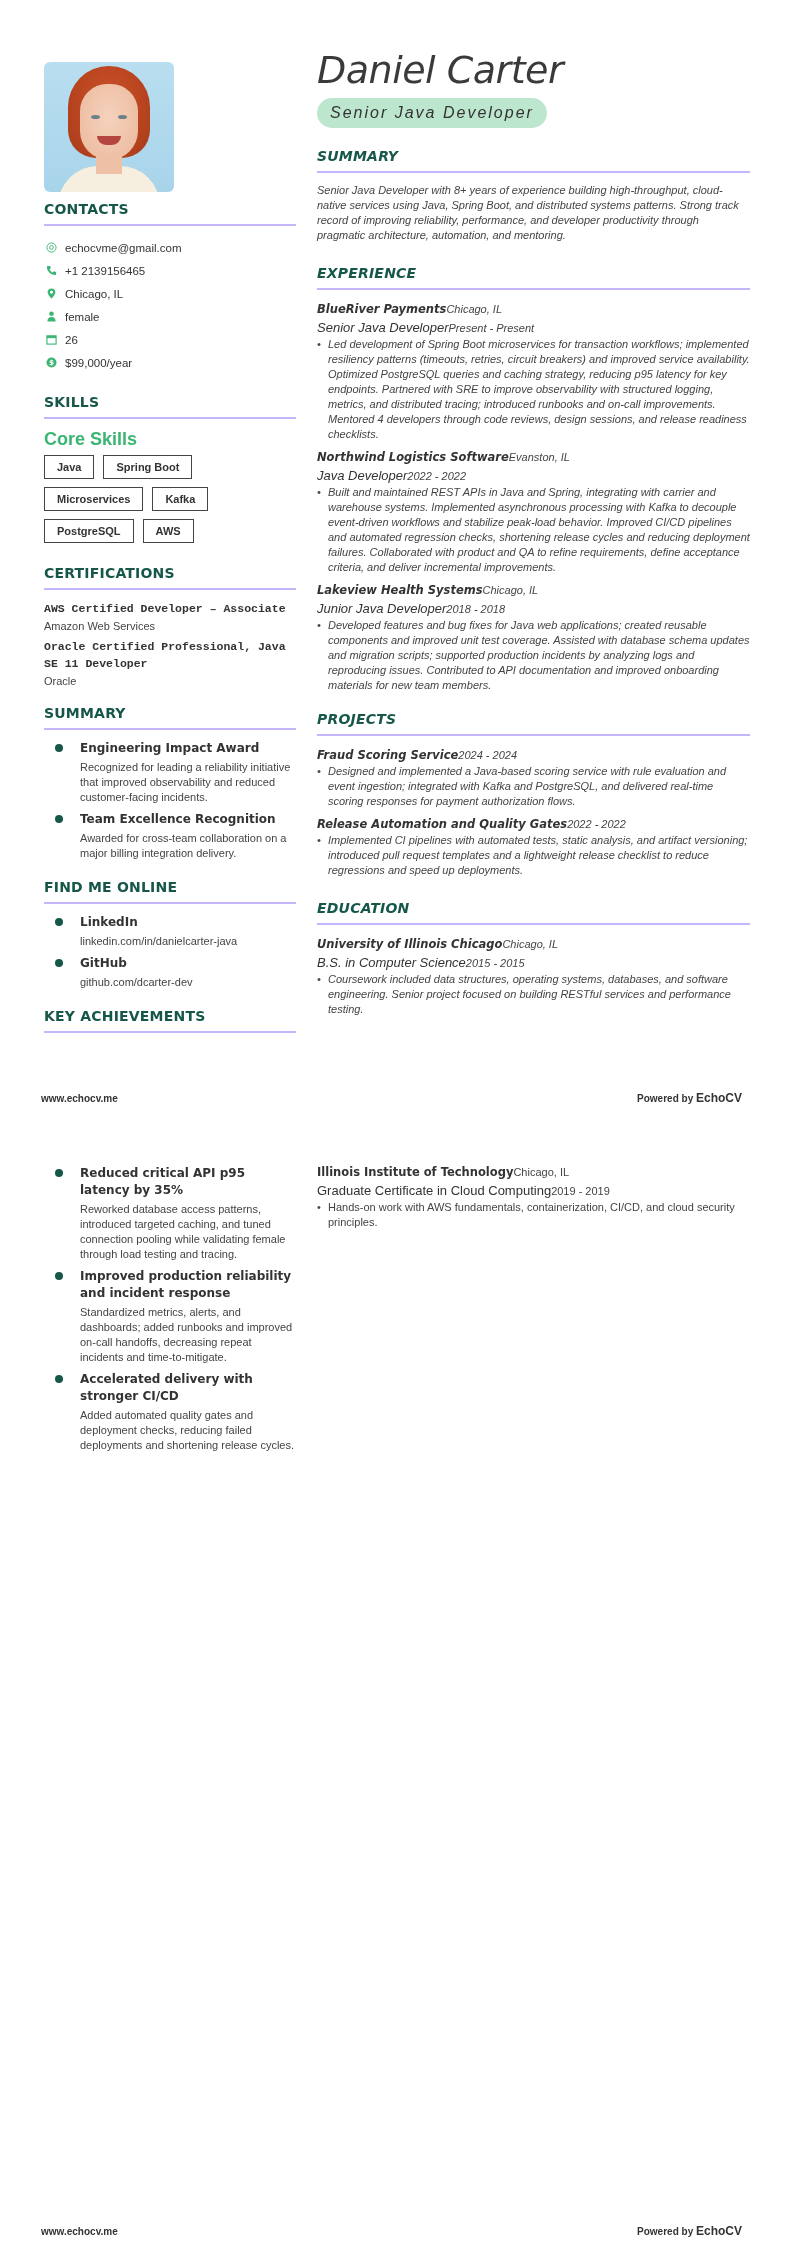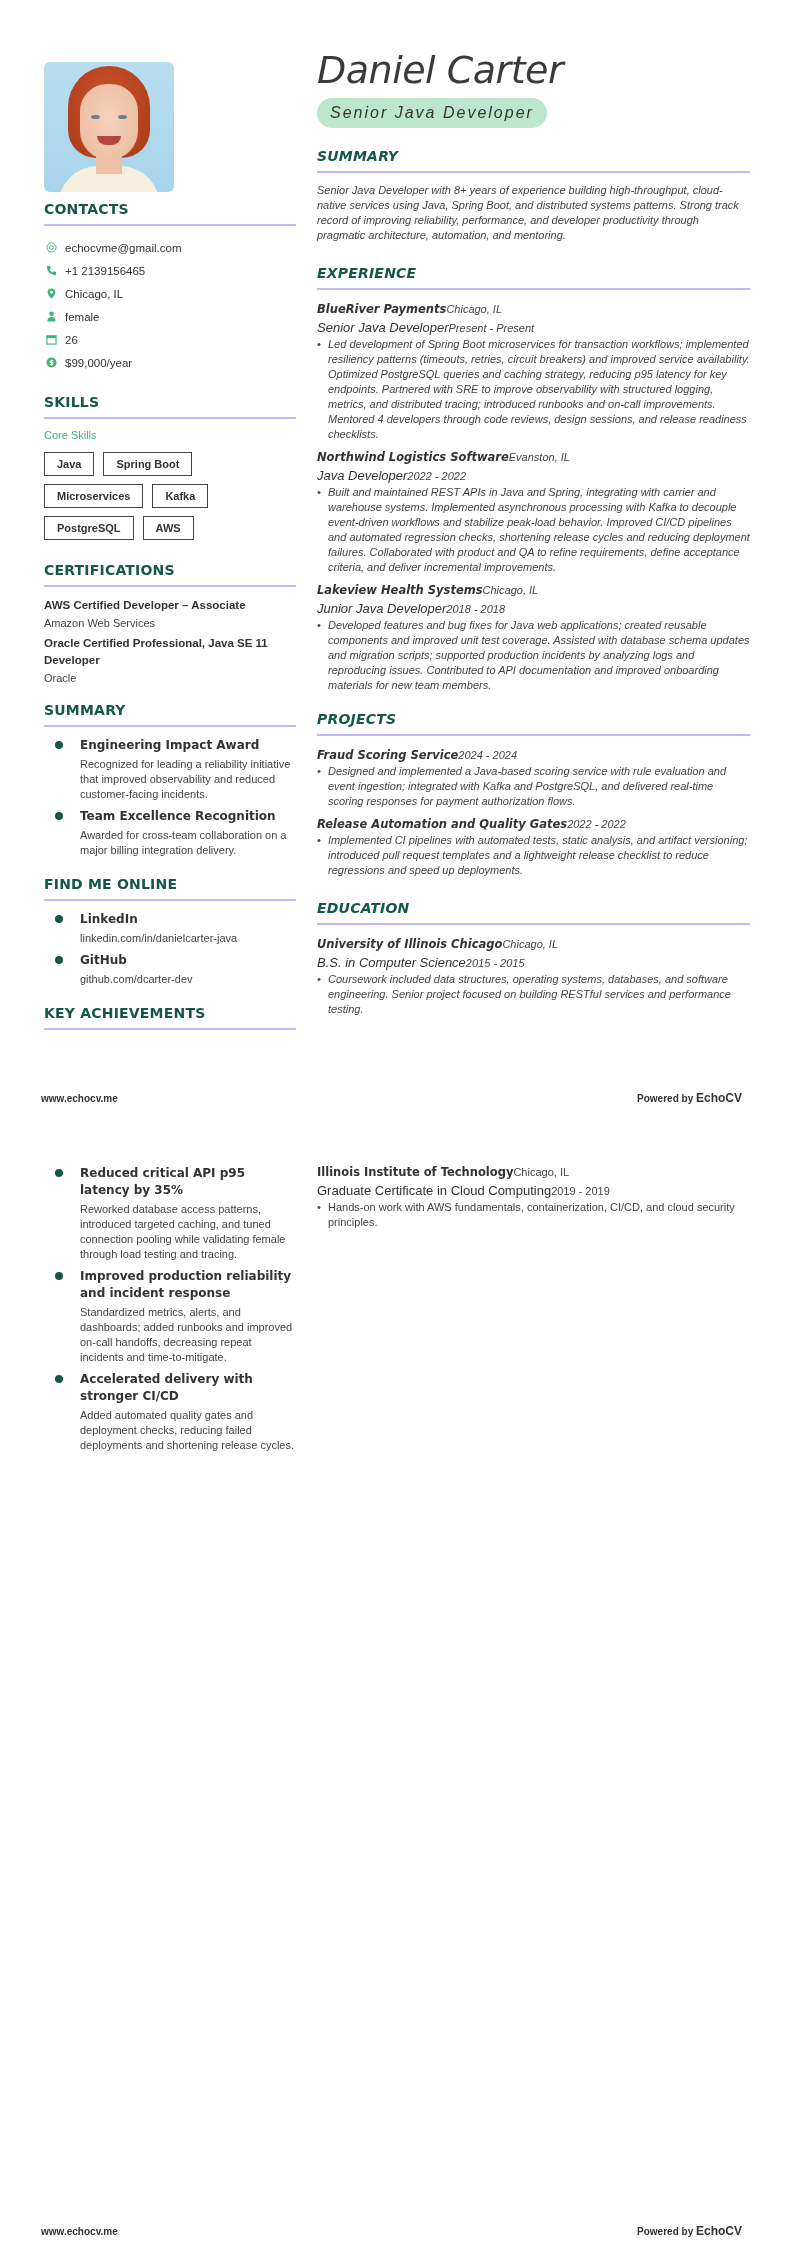--- a/index.html
+++ b/index.html
@@ -86,35 +86,35 @@
       color: #333;
     }
     .contact-item .icon {
       width: 11px; height: 11px; margin-left: 2px; margin-right: 8px;
       display: inline-flex; align-items: center; justify-content: center;
       color: #3bb573;
     }
     .contact-item .icon svg { width: 11px; height: 11px; }
 
     .skills-sub {
-      font-weight: normal; font-size: 11px; color: #3bb573;
-      margin-bottom: 11px;
+      font-weight: bold; font-size: 18px; color: #3bb573;
+      margin-bottom: 5px;
     }
     .skill-tags { display: flex; flex-wrap: wrap; gap: 8px 9px; width: 220px; }
     .skill-tag {
       border: 1px solid #444;
       padding: 4px 12px;
       font-size: 11px;
       color: #333;
       line-height: 14px;
       font-weight: bold;
     }
 
     .cert-name {
-      font-family: Liberation Sans, sans-serif;
+      font-family: Liberation Mono, monospace;
       font-weight: bold; font-size: 11.5px; color: #333;
       line-height: 17px;
     }
     .cert-issuer { font-size: 11px; color: #444; margin-top: 3px; margin-bottom: 6px; }
 
     .bullet-list { list-style: none; }
     .bullet-item { position: relative; padding-left: 36px; margin-bottom: 6px; }
     .bullet-item .dot {
       position: absolute; left: 11px; top: 4px;
       width: 8px; height: 8px; border-radius: 50%; background: #17574a;

